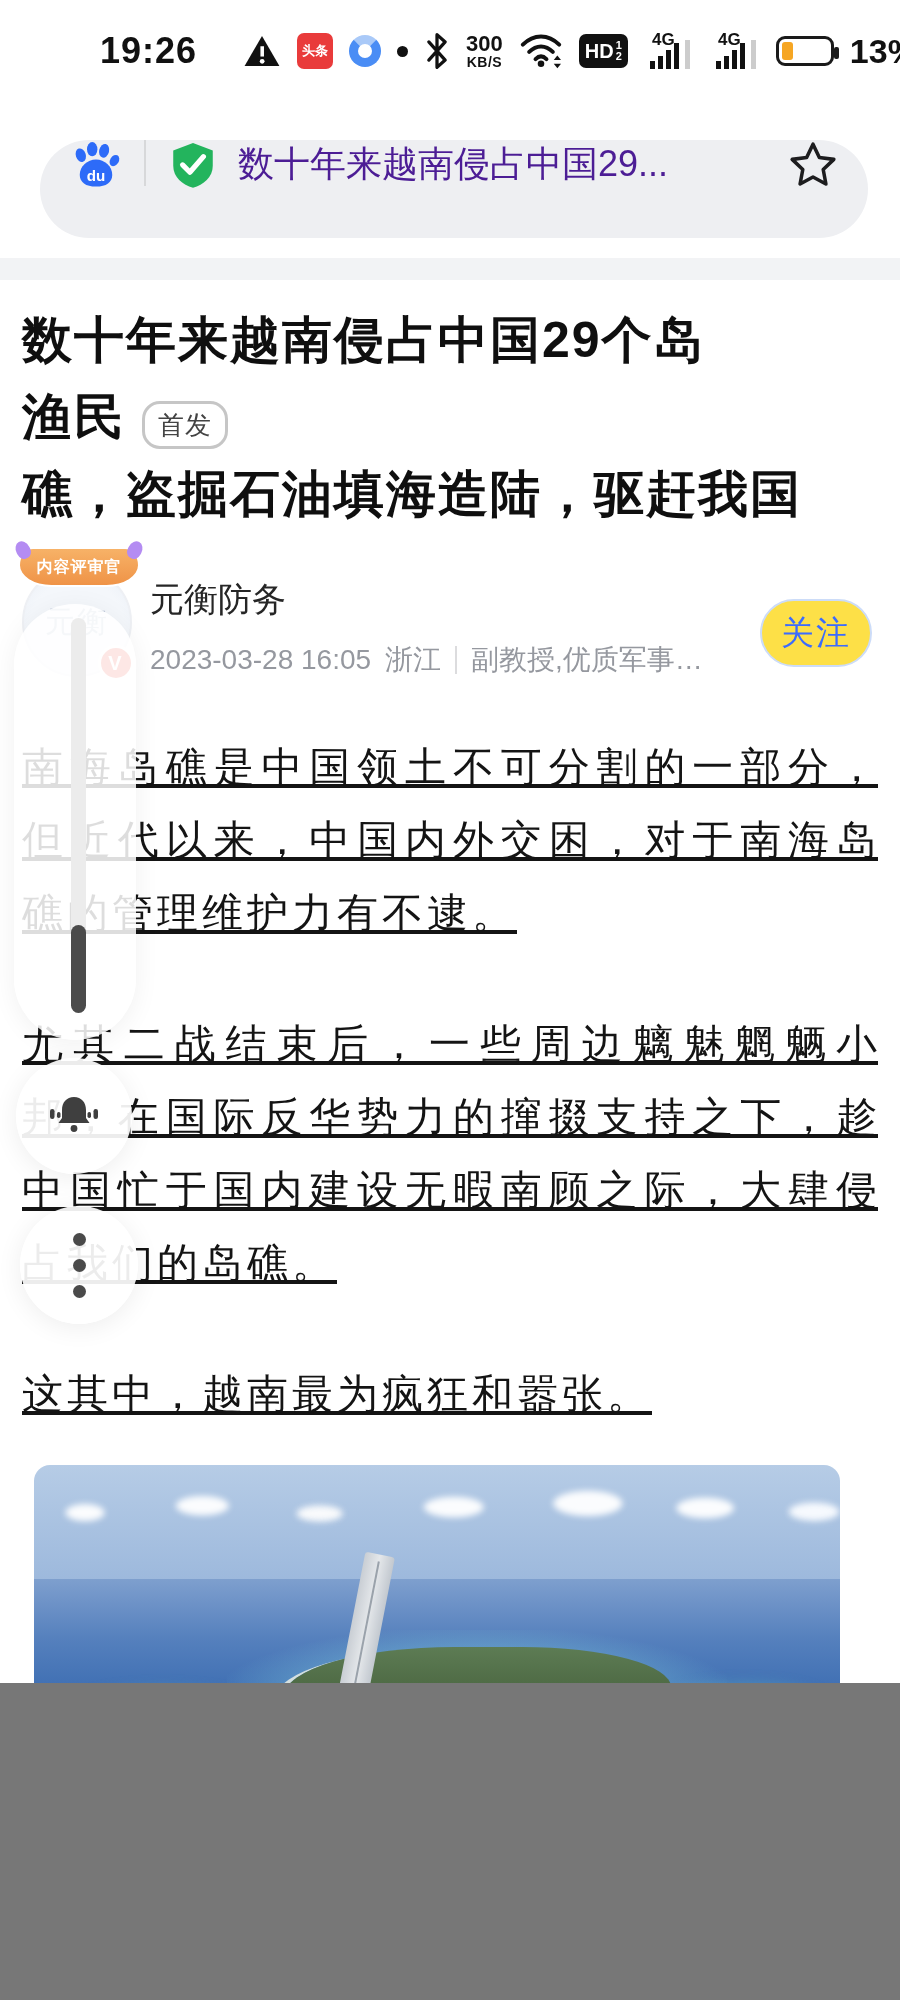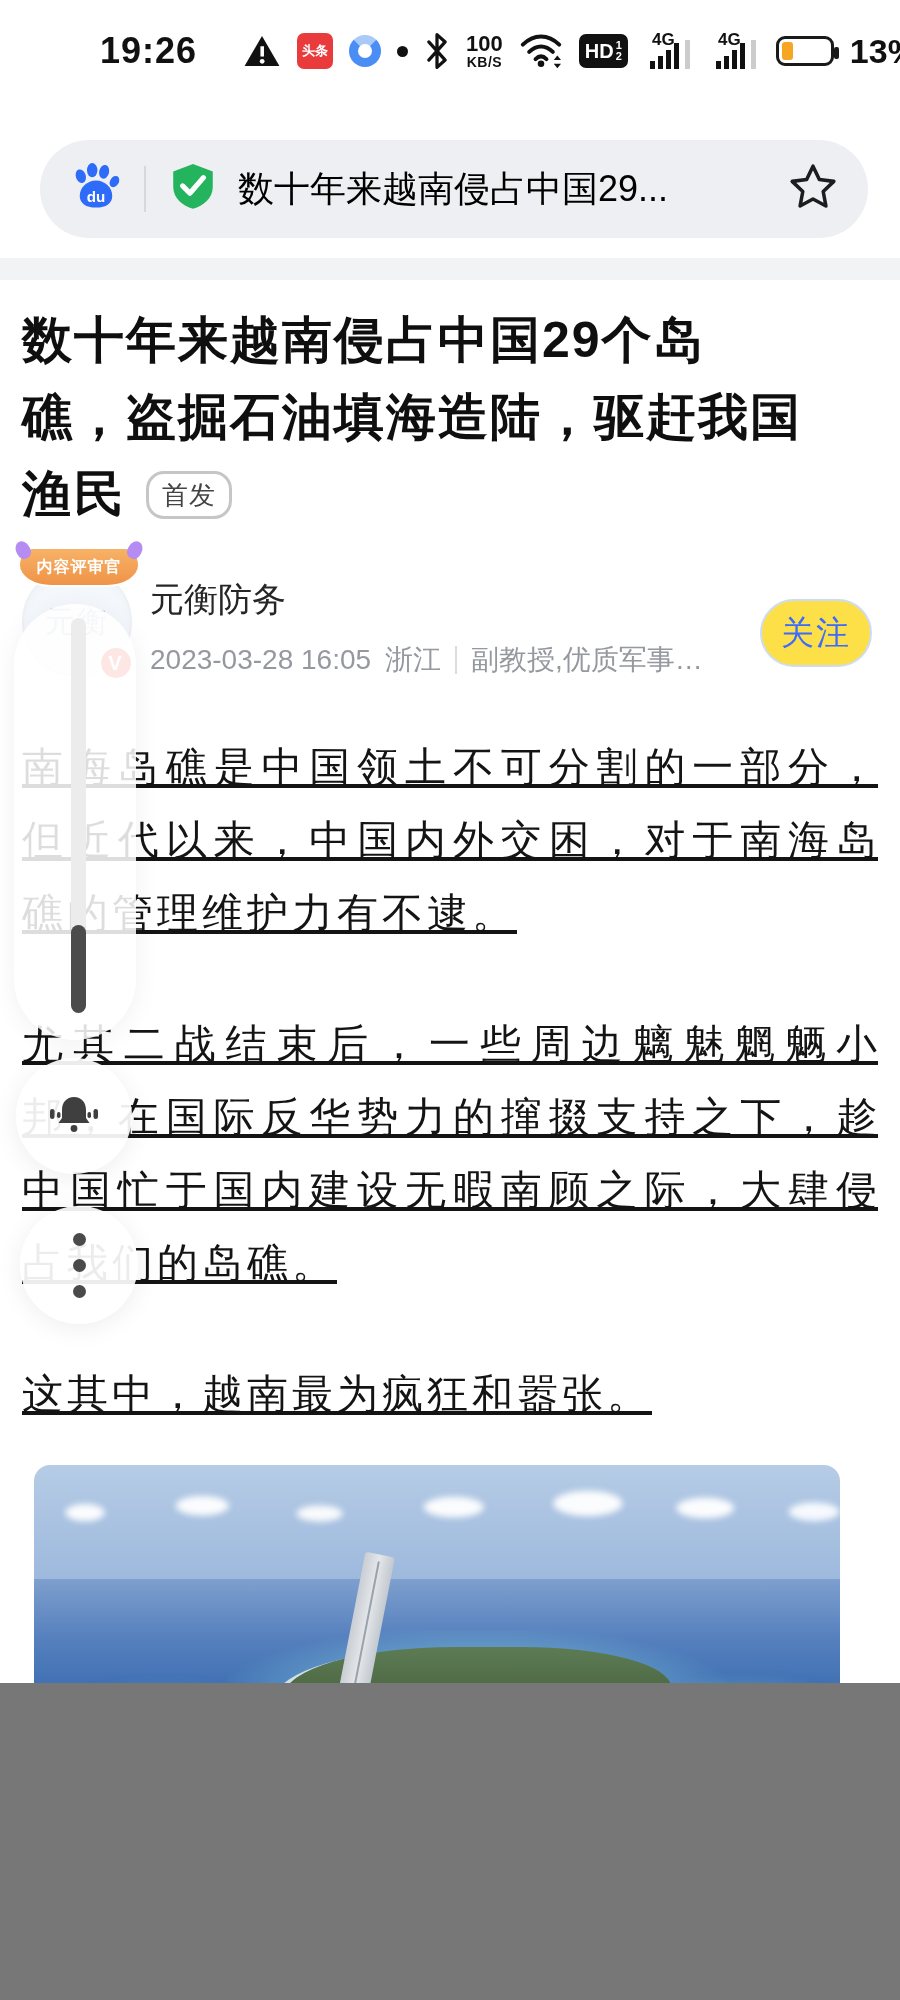--- a/index.html
+++ b/index.html
@@ -23,23 +23,23 @@
     display:flex; align-items:center; font-weight:800; }
   .hd-badge .hd { font-size:20px; } .hd-badge .subs { display:flex; flex-direction:column; line-height:1; font-size:11px; margin-left:2px; }
   .battery { position:relative; width:58px; height:30px; border:3px solid #1a1a1a; border-radius:9px; }
   .battery .fill { position:absolute; left:3px; top:3px; width:11px; height:18px; background:#f6a623; border-radius:3px; }
   .battery .cap { position:absolute; right:-8px; top:8px; width:5px; height:12px; background:#1a1a1a; border-radius:2px; }
   .sb-pct { font-size:34px; font-weight:700; }
 
   
   .addr-wrap { position:absolute; top:92px; left:0; width:100%; height:166px; background:#fff; }
   .addr-pill { position:absolute; left:40px; right:32px; top:48px; height:98px; background:#eeeff2;
-    border-radius:49px; display:flex; align-items:center; padding:0 30px; }
+    border-radius:49px; display:flex; padding:0 30px; }
   .addr-divider { width:2px; height:46px; background:#d7d8da; margin:0 22px; }
-  .addr-title { flex:1; font-size:36px; color:#000000; white-space:nowrap; overflow:hidden; margin-left:20px; }
+  .addr-title { flex:1; font-size:36px; color:#4c1d95; white-space:nowrap; overflow:hidden; margin-left:20px; }
   .page-gap { position:absolute; top:258px; left:0; width:100%; height:22px; background:#f2f3f5; }
 
   
   .content { position:absolute; top:280px; left:0; width:100%; padding:0 22px; background:#fff; }
   h1.art-title { margin-top:22px; font-size:50px; line-height:77px; font-weight:700; color:#0f0f0f; letter-spacing:2px; }
   h1 .tline { display:block; }
   h1 .tline:last-child { display:flex; align-items:center; gap:20px; }
   .badge-shoufa { display:inline-block; font-size:26px; font-weight:400; color:#444; letter-spacing:1px;
     border:3px solid #c6c6c6; border-radius:18px; padding:1px 13px; line-height:40px; }
 
@@ -140,21 +140,21 @@
       </span>
       <span class="toutiao">头条</span>
       <span class="blue-ring"></span>
       <span class="sb-dot"></span>
       <span>
         <svg width="26" height="40" viewBox="0 0 28 44" fill="none" stroke="#111" stroke-width="3.6" stroke-linejoin="round" stroke-linecap="round">
             <path d="M5 12 L23 32 L14 40 L14 4 L23 12 L5 32"></path>
           </svg>
       </span>
       <span class="speed">
-        <div class="v">100</div>
+        <div class="v">300</div>
         <div class="u">KB/S</div>
       </span>
       <span>
         <svg width="44" height="40" viewBox="0 0 48 44">
             <g fill="none" stroke="#111" stroke-width="4.4" stroke-linecap="round">
               <path d="M4 15 C16 3 32 3 44 15"></path>
               <path d="M11 23 C19 15 29 15 37 23"></path>
               <path d="M18 31 C22 27 26 27 30 31"></path>
             </g>
             <circle cx="24" cy="36" r="3.6" fill="#111"></circle>
@@ -224,25 +224,25 @@
             <path d="M24 4 l6.1 12.8 13.9 1.8 -10.2 9.7 2.6 13.9 L24 35.5 11.6 42.2 l2.6-13.9 L4 18.6 l13.9-1.8 Z"></path>
           </svg>
       </span>
     </div>
   </div>
   <div class="page-gap"></div>
 
   <div class="content">
     <h1 class="art-title">
       <span class="tline">数十年来越南侵占中国29个岛</span>
-      <span class="tline">礁，盗掘石油填海造陆，驱赶我国</span>
       <span class="tline">
         <span>渔民</span>
         <span class="badge-shoufa">首发</span>
       </span>
+      <span class="tline">礁，盗掘石油填海造陆，驱赶我国</span>
     </h1>
 
     <div class="author-row">
       <div class="avatar">
         <span>元衡</span>
         <div class="avatar-banner">内容评审官</div>
         <div class="v-badge">V</div>
       </div>
       <div class="author-info">
         <div class="author-name">元衡防务</div>

